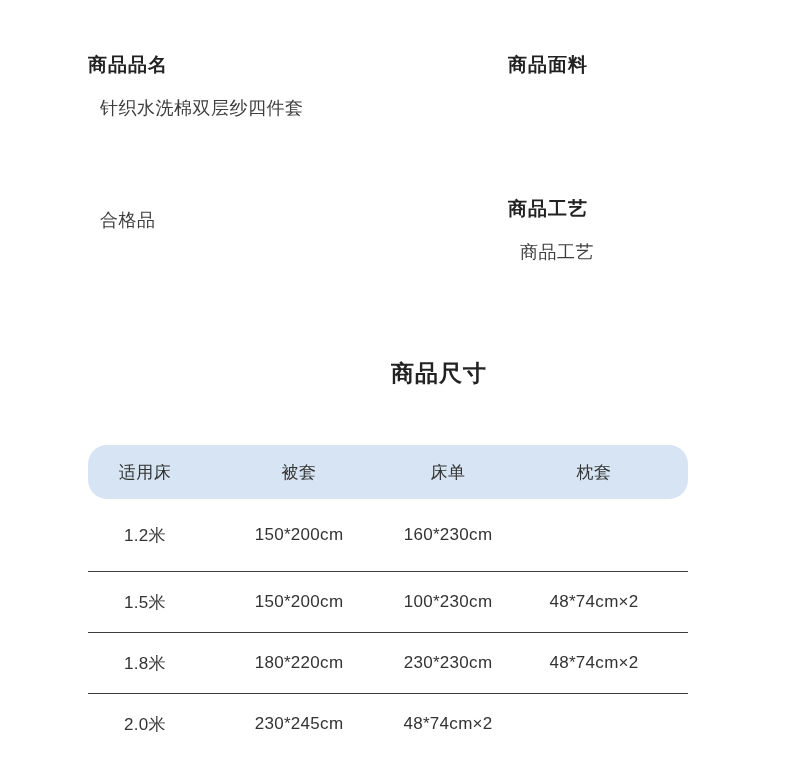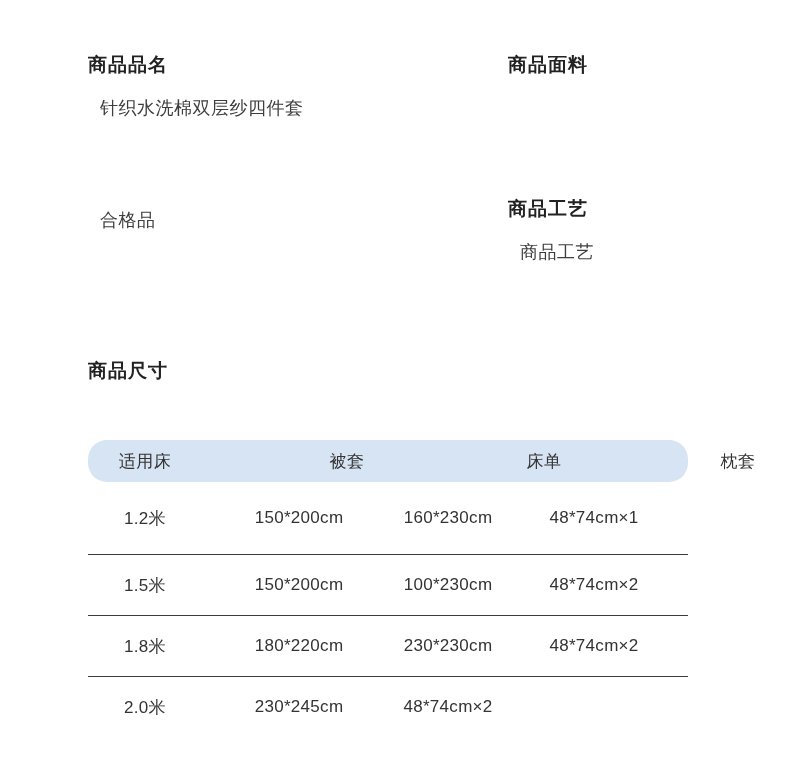--- a/index.html
+++ b/index.html
@@ -30,38 +30,38 @@
   }
   .field p {
     margin: 12px;
     font-size: 18px;
     font-weight: 400;
     color: #3d3d3d;
     letter-spacing: 0.5px;
   }
   .size-title {
     margin: 82px 0 0 88px;
-    font-size: 19px;
+    font-size: 23px;
     font-weight: bold;
     color: #222222;
     letter-spacing: 1px;
+    text-align: center;
   }
   .size-table {
     width: 600px;
     margin: 56px 0 0 88px;
   }
   .table-grid {
     display: grid;
     grid-template-columns: 114px 194px 104px 188px;
     align-items: center;
   }
   .table-head {
-    height: 42px;
+    height: 54px;
     border-radius: 19px;
-    gap: 48px;
     
   }
   .table-head .cell {
     font-size: 17px;
     color: #333333;
     text-align: center;
     letter-spacing: 0.5px;
   }
   .table-row {
     height: 60px;
@@ -110,21 +110,20 @@
       <div class="cell">适用床</div>
       <div class="cell">被套</div>
       <div class="cell">床单</div>
       <div class="cell">枕套</div>
     </div>
 
     <div class="table-grid table-row first" style="border-bottom-color: rgb(60, 60, 60);">
       <div class="cell">1.2米</div>
       <div class="cell">150*200cm</div>
       <div class="cell">160*230cm</div>
-      <div class="cell">48*74cm×1</div>
     </div>
 
     <div class="table-grid table-row" style="border-bottom-color: rgb(60, 60, 60);">
       <div class="cell">1.5米</div>
       <div class="cell">150*200cm</div>
       <div class="cell">100*230cm</div>
       <div class="cell">48*74cm×2</div>
     </div>
 
     <div class="table-grid table-row" style="border-bottom-color: rgb(60, 60, 60);">

